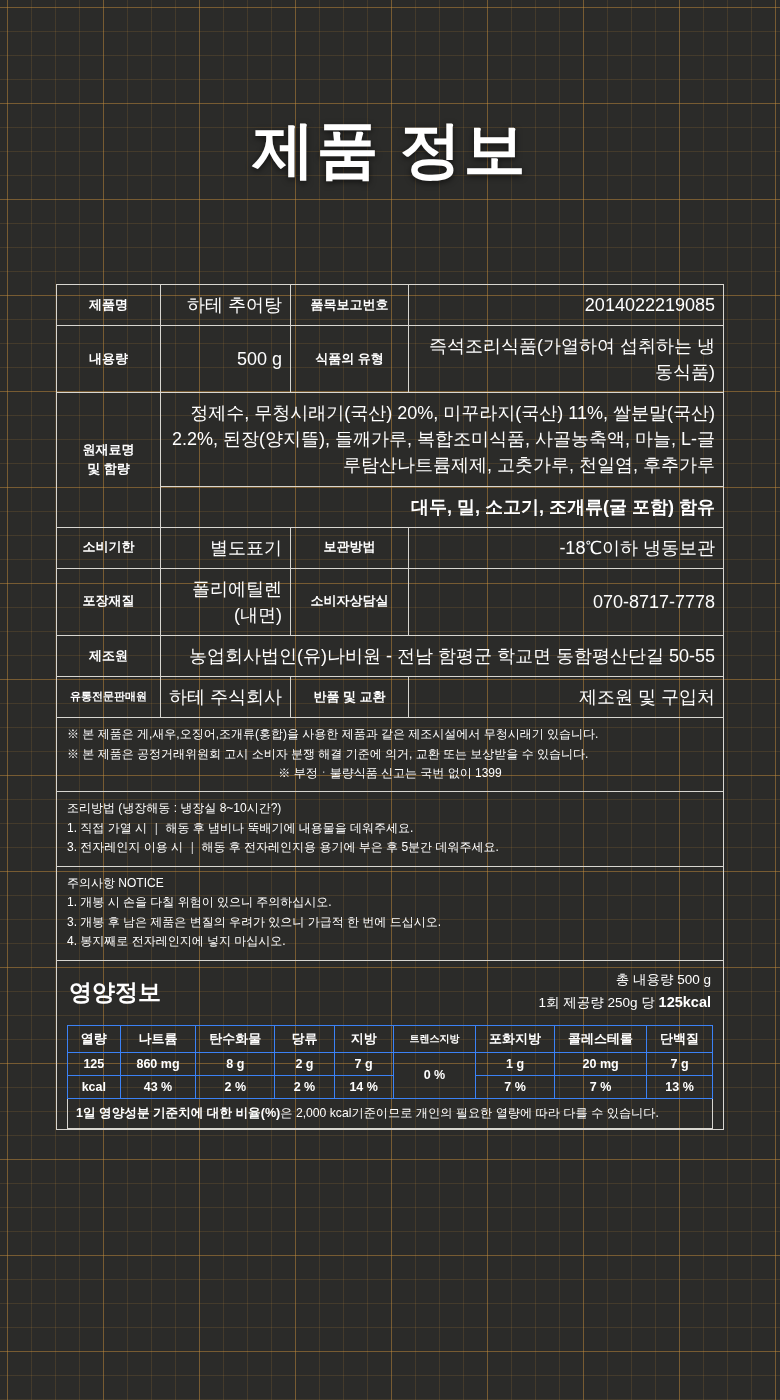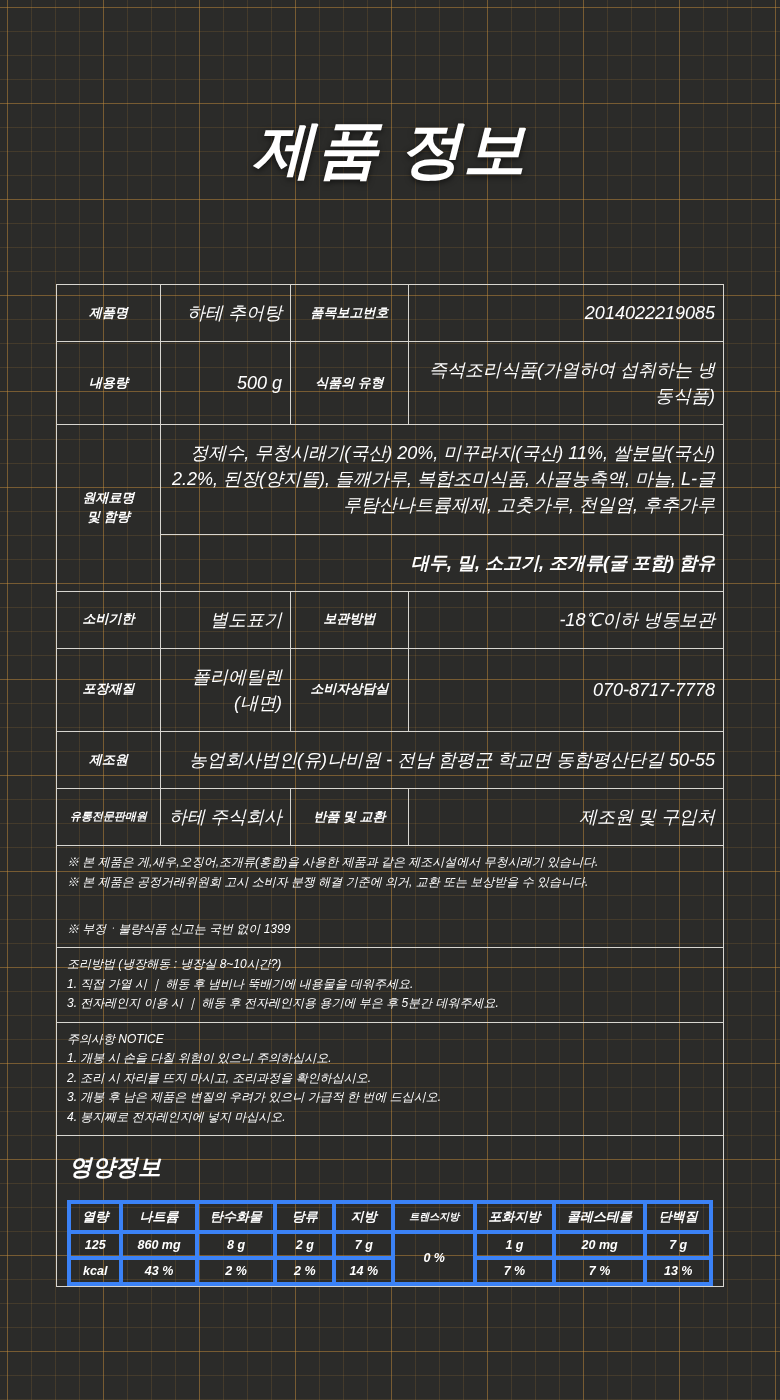--- a/index.html
+++ b/index.html
@@ -25,21 +25,20 @@
       linear-gradient(to bottom, rgba(196,140,60,0.40) 1px, transparent 1px),
       linear-gradient(to right, rgba(196,140,60,0.16) 1px, transparent 1px),
       linear-gradient(to bottom, rgba(196,140,60,0.16) 1px, transparent 1px);
     background-size: 96px 96px, 96px 96px, 24px 24px, 24px 24px;
     background-position: 7px 0px, 0px 7px, 7px 0px, 0px 7px;
   }
   #page {
     position: relative;
     width: 780px;
     height: 1034px;
-    font-style: italic;
   }
   #page-title {
     position: absolute;
     top: 108px;
     left: 0;
     width: 780px;
     text-align: center;
     font-size: 62px;
     font-weight: bold;
     letter-spacing: 2px;
@@ -56,21 +55,21 @@
   }
   table.info {
     border-collapse: collapse;
     width: 100%;
     table-layout: fixed;
     font-size: 12.5px;
     color: #ffffff;
   }
   table.info td {
     border: 1px solid #d8d6d0;
-    padding: 15px 8px;
+    padding: 7px 8px;
     vertical-align: middle;
     line-height: 1.45;
   }
   td.lbl {
     text-align: center;
     font-weight: bold;
     font-size: 13px;
     white-space: nowrap;
   }
   td.val {
@@ -131,21 +130,21 @@
   }
   .nut-serv b { font-size: 14.5px; }
 
   table.nutri {
     width: 100%;
     border-collapse: collapse;
     table-layout: fixed;
     margin-top: 2px;
   }
   table.nutri td {
-    border: 4px solid #3b82f6;
+    border: 1px solid #3b82f6;
     text-align: center;
     padding: 4px 2px;
     font-size: 12.5px;
     font-weight: bold;
   }
   table.nutri td.hdr { font-size: 13px; }
   .nut-foot {
     border: 1px solid #d8d6d0;
     border-top: none;
     padding: 6px 8px;
@@ -212,40 +211,43 @@
           <td class="val">하테 주식회사</td>
           <td class="lbl">반품 및 교환</td>
           <td class="val">제조원 및 구입처</td>
         </tr>
       </tbody>
     </table>
 
     <div class="notebox">
       <div class="note-line">※ 본 제품은 게,새우,오징어,조개류(홍합)을 사용한 제품과 같은 제조시설에서 무청시래기 있습니다.</div>
       <div class="note-line">※ 본 제품은 공정거래위원회 고시 소비자 분쟁 해결 기준에 의거, 교환 또는 보상받을 수 있습니다.</div>
-      <div class="note-line note-center" style="text-align:left;margin-top:28px;">※ 부정ㆍ불량식품 신고는 국번 없이 1399</div>
+      <div class="note-line note-center" style="text-align:center;">※ 부정ㆍ불량식품 신고는 국번 없이 1399</div>
     </div>
 
     <div class="notebox">
       <div>조리방법 (냉장해동 : 냉장실 8~10시간?)</div>
       <div>1. 직접 가열 시 ｜ 해동 후 냄비나 뚝배기에 내용물을 데워주세요.</div>
       <div>3. 전자레인지 이용 시 ｜ 해동 후 전자레인지용 용기에 부은 후 5분간 데워주세요.</div>
     </div>
 
     <div class="notebox">
       <div>주의사항 NOTICE</div>
       <div>1. 개봉 시 손을 다칠 위험이 있으니 주의하십시오.</div>
-      <div>2. 조리 시 자리를 뜨지 마시고, 조리과정을 확인하십시오.</div>
       <div>3. 개봉 후 남은 제품은 변질의 우려가 있으니 가급적 한 번에 드십시오.</div>
       <div>4. 봉지째로 전자레인지에 넣지 마십시오.</div>
     </div>
 
     <div id="nutrition">
       <div class="nut-head">
         <div class="nut-title">영양정보</div>
+        <div class="nut-right">
+          <div class="nut-total">총 내용량 500 g</div>
+          <div class="nut-serv"><span>1회 제공량 250g 당 </span><b>125kcal</b></div>
+        </div>
       </div>
 
       <table class="nutri">
         <colgroup>
           <col style="width:8%">
             <col style="width:11.5%">
             <col style="width:12%">
             <col style="width:9%">
           <col style="width:9%">
             <col style="width:12.5%">
@@ -282,16 +284,19 @@
             <td>2 %</td>
             <td>2 %</td>
             <td>14 %</td>
             <td>7 %</td>
             <td>7 %</td>
             <td>13 %</td>
           </tr>
         </tbody>
       </table>
 
+      <div class="nut-foot">
+        <b>1일 영양성분 기준치에 대한 비율(%)</b><span>은 2,000 kcal기준이므로 개인의 필요한 열량에 따라 다를 수 있습니다.</span>
+      </div>
     </div>
   </div>
 
 </div>
 
 </body></html>

